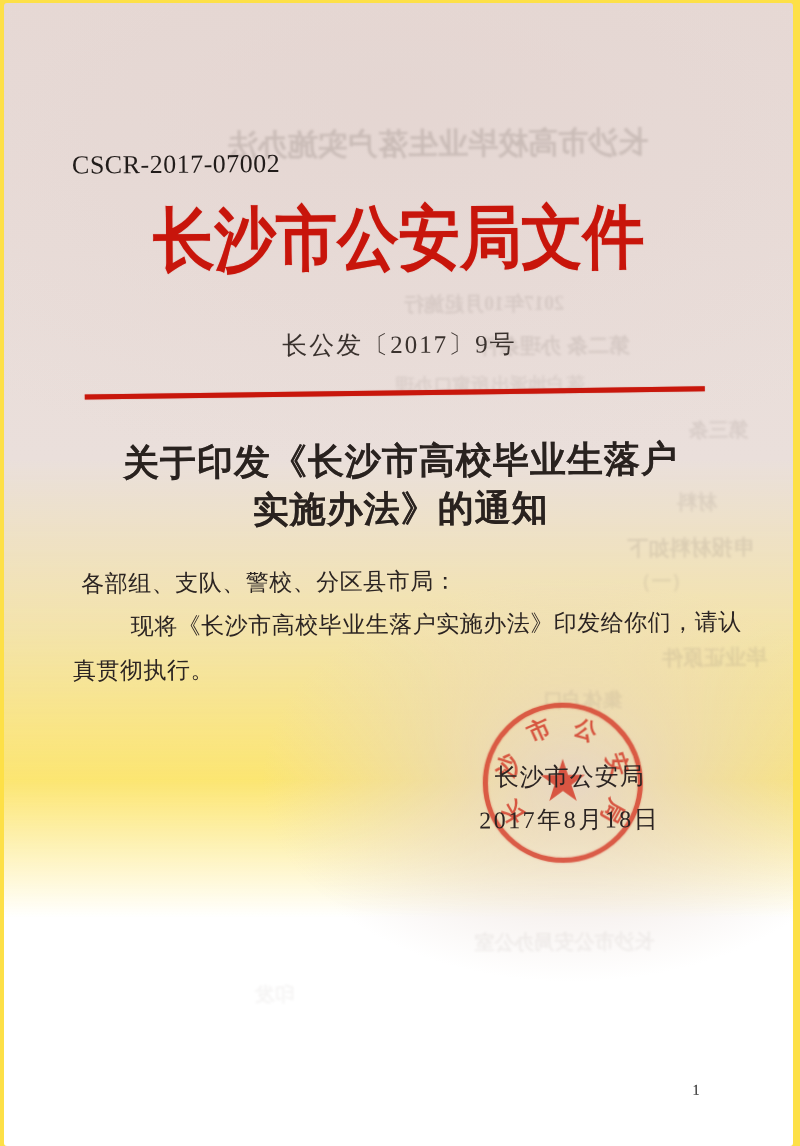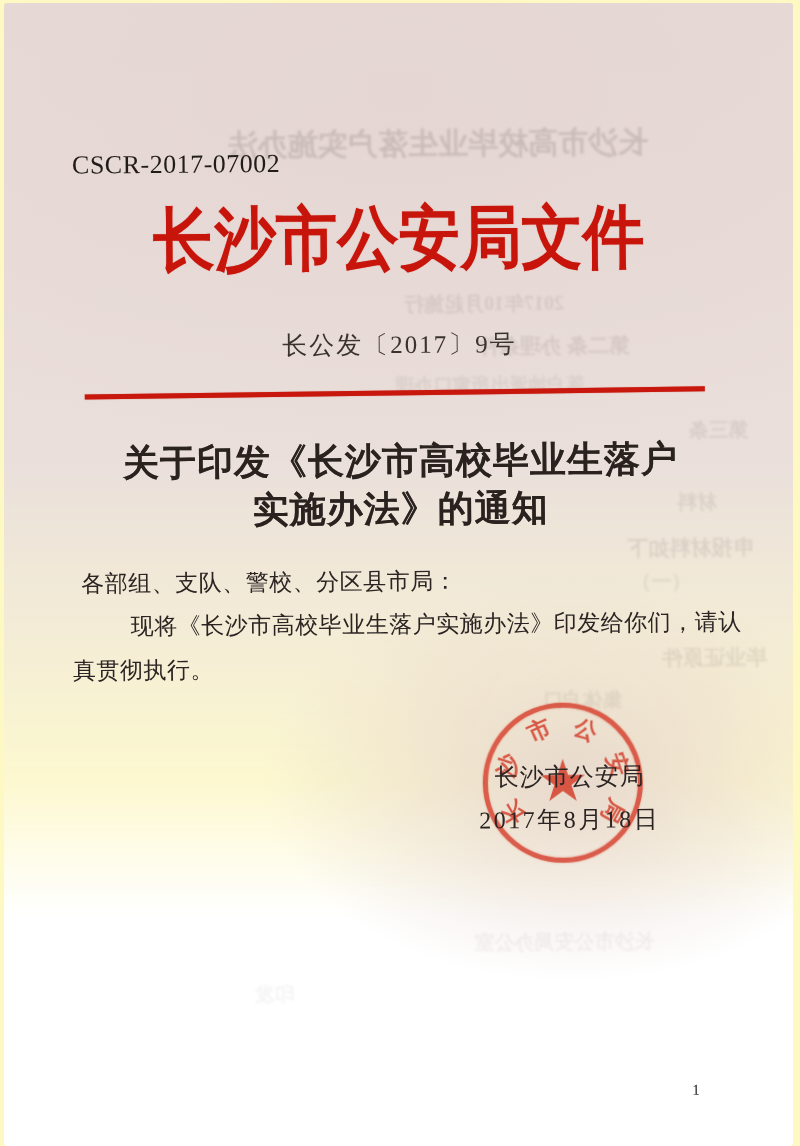--- a/index.html
+++ b/index.html
@@ -11,21 +11,21 @@
   }
   *{margin:0;padding:0;box-sizing:border-box;}
   html,body{width:800px;height:1146px;}
   body{
     background:#ffffff;
     font-family:"Liberation Serif","DejaVu Serif",serif;
     overflow:hidden;
     position:relative;
   }
   .photo-frame{
-    position:absolute;inset:0;background:#fef9c3;
+    position:absolute;inset:0;background:#fde047;
   }
   .paper{
     position:absolute;left:4px;top:3px;right:7px;bottom:0;
     border-radius:3px;
     background:
       radial-gradient(ellipse 430px 280px at 72% 68%, rgba(229,213,205,0.90), rgba(229,213,205,0) 72%),
       radial-gradient(ellipse 900px 500px at 50% 8%, rgba(226,210,206,0.55), rgba(226,210,206,0) 75%),
       linear-gradient(to bottom,
         #e7dad6 0%, #e9ddd9 22%, #eadfdb 40%,
         rgba(238,229,224,0.65) 55%, rgba(250,247,244,0.25) 68%, #ffffff 80%);

